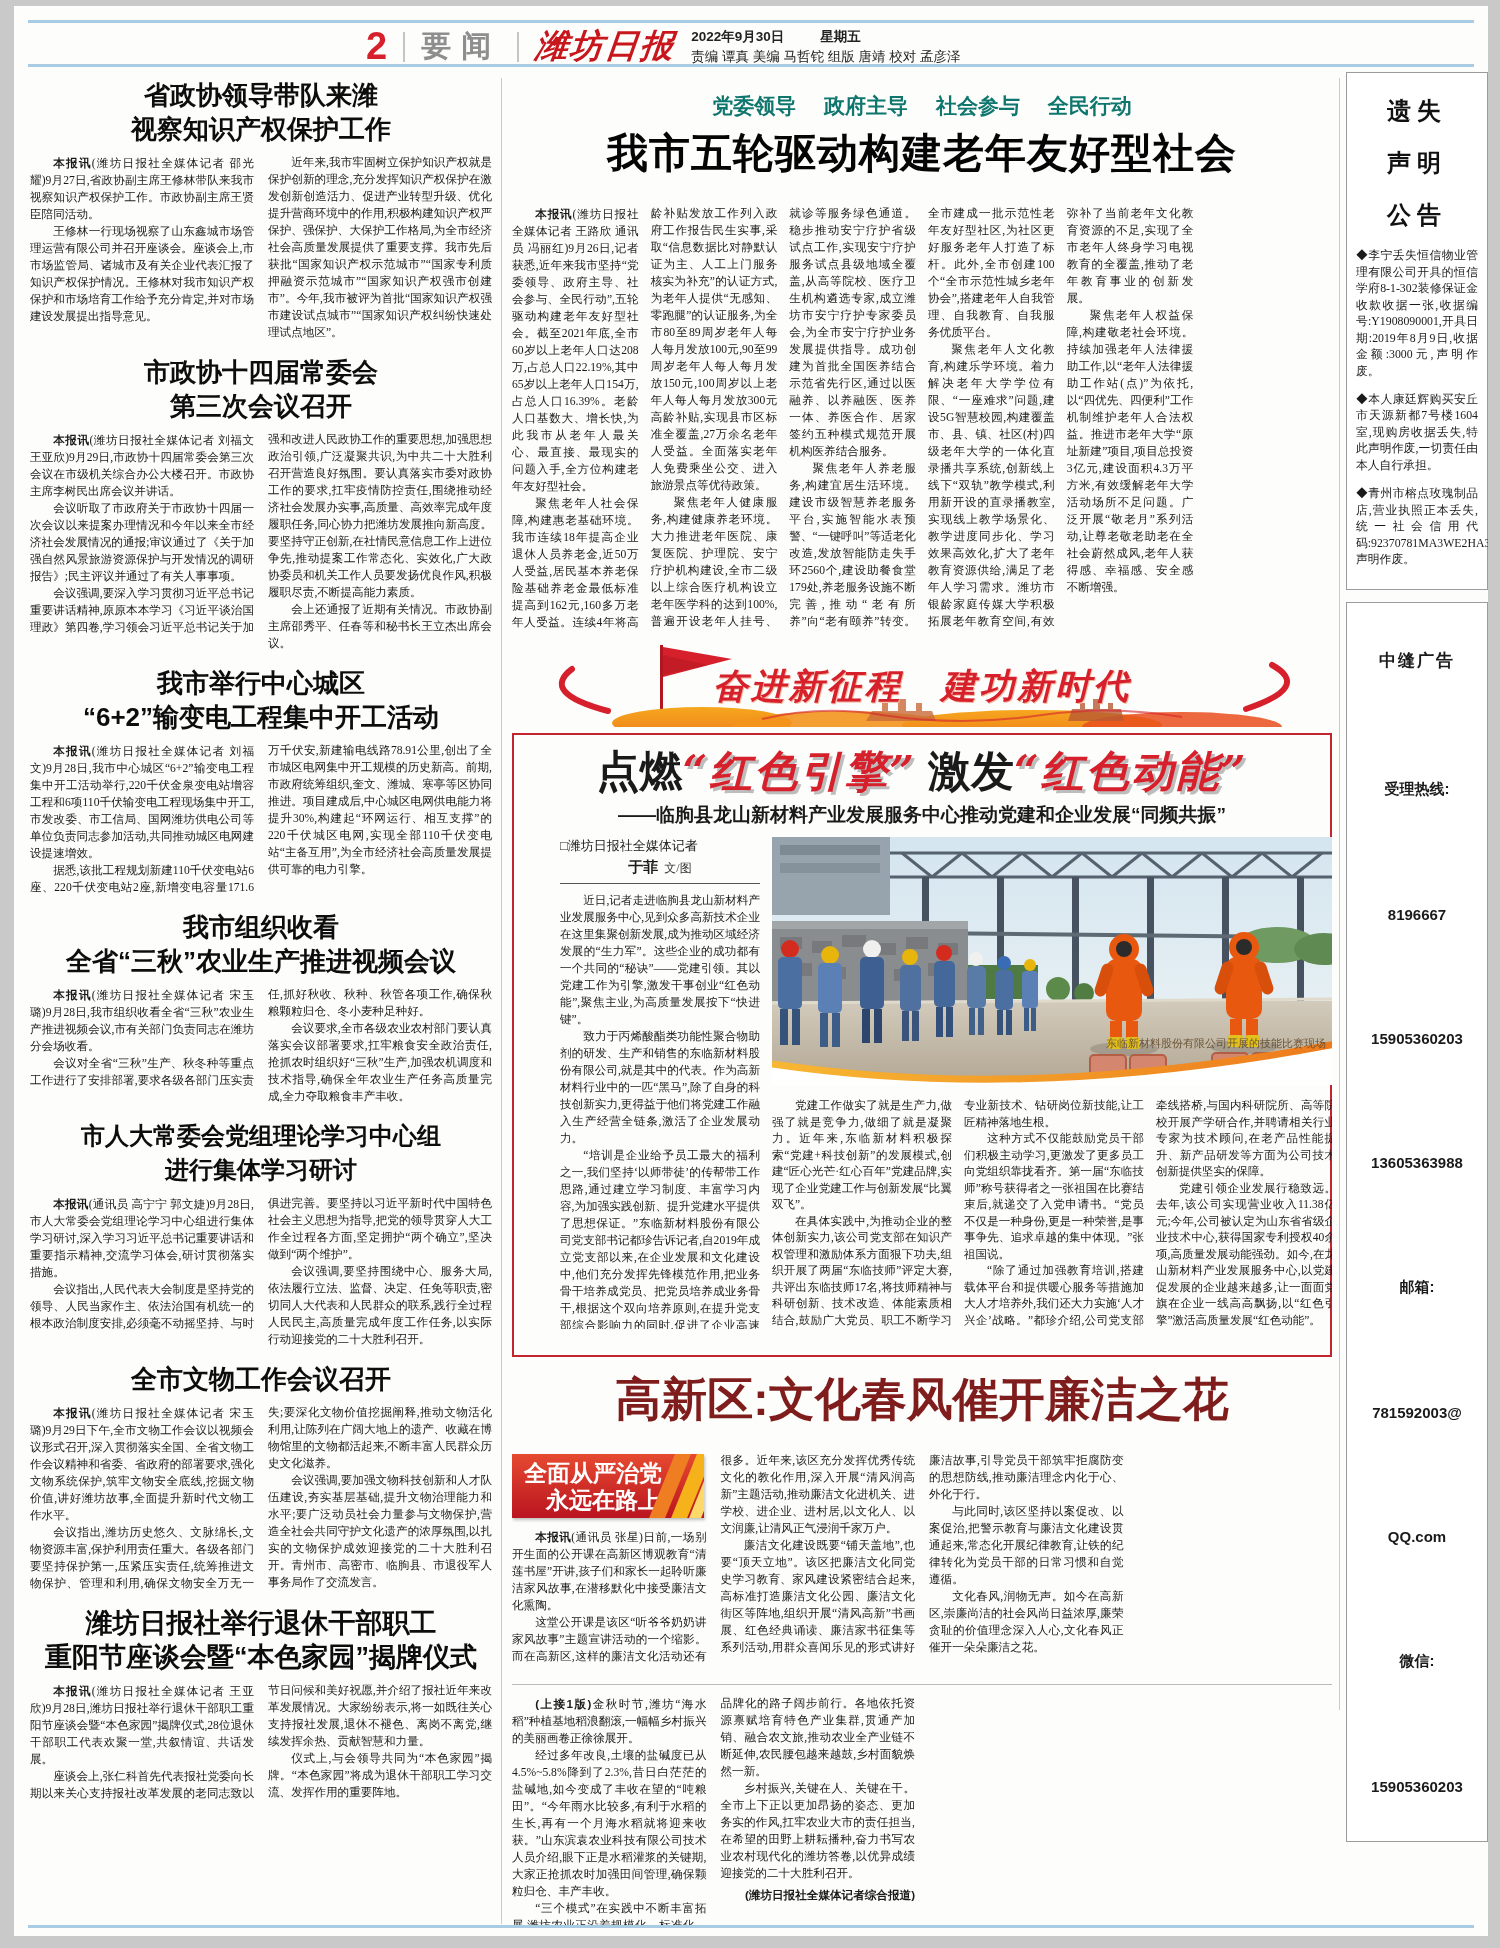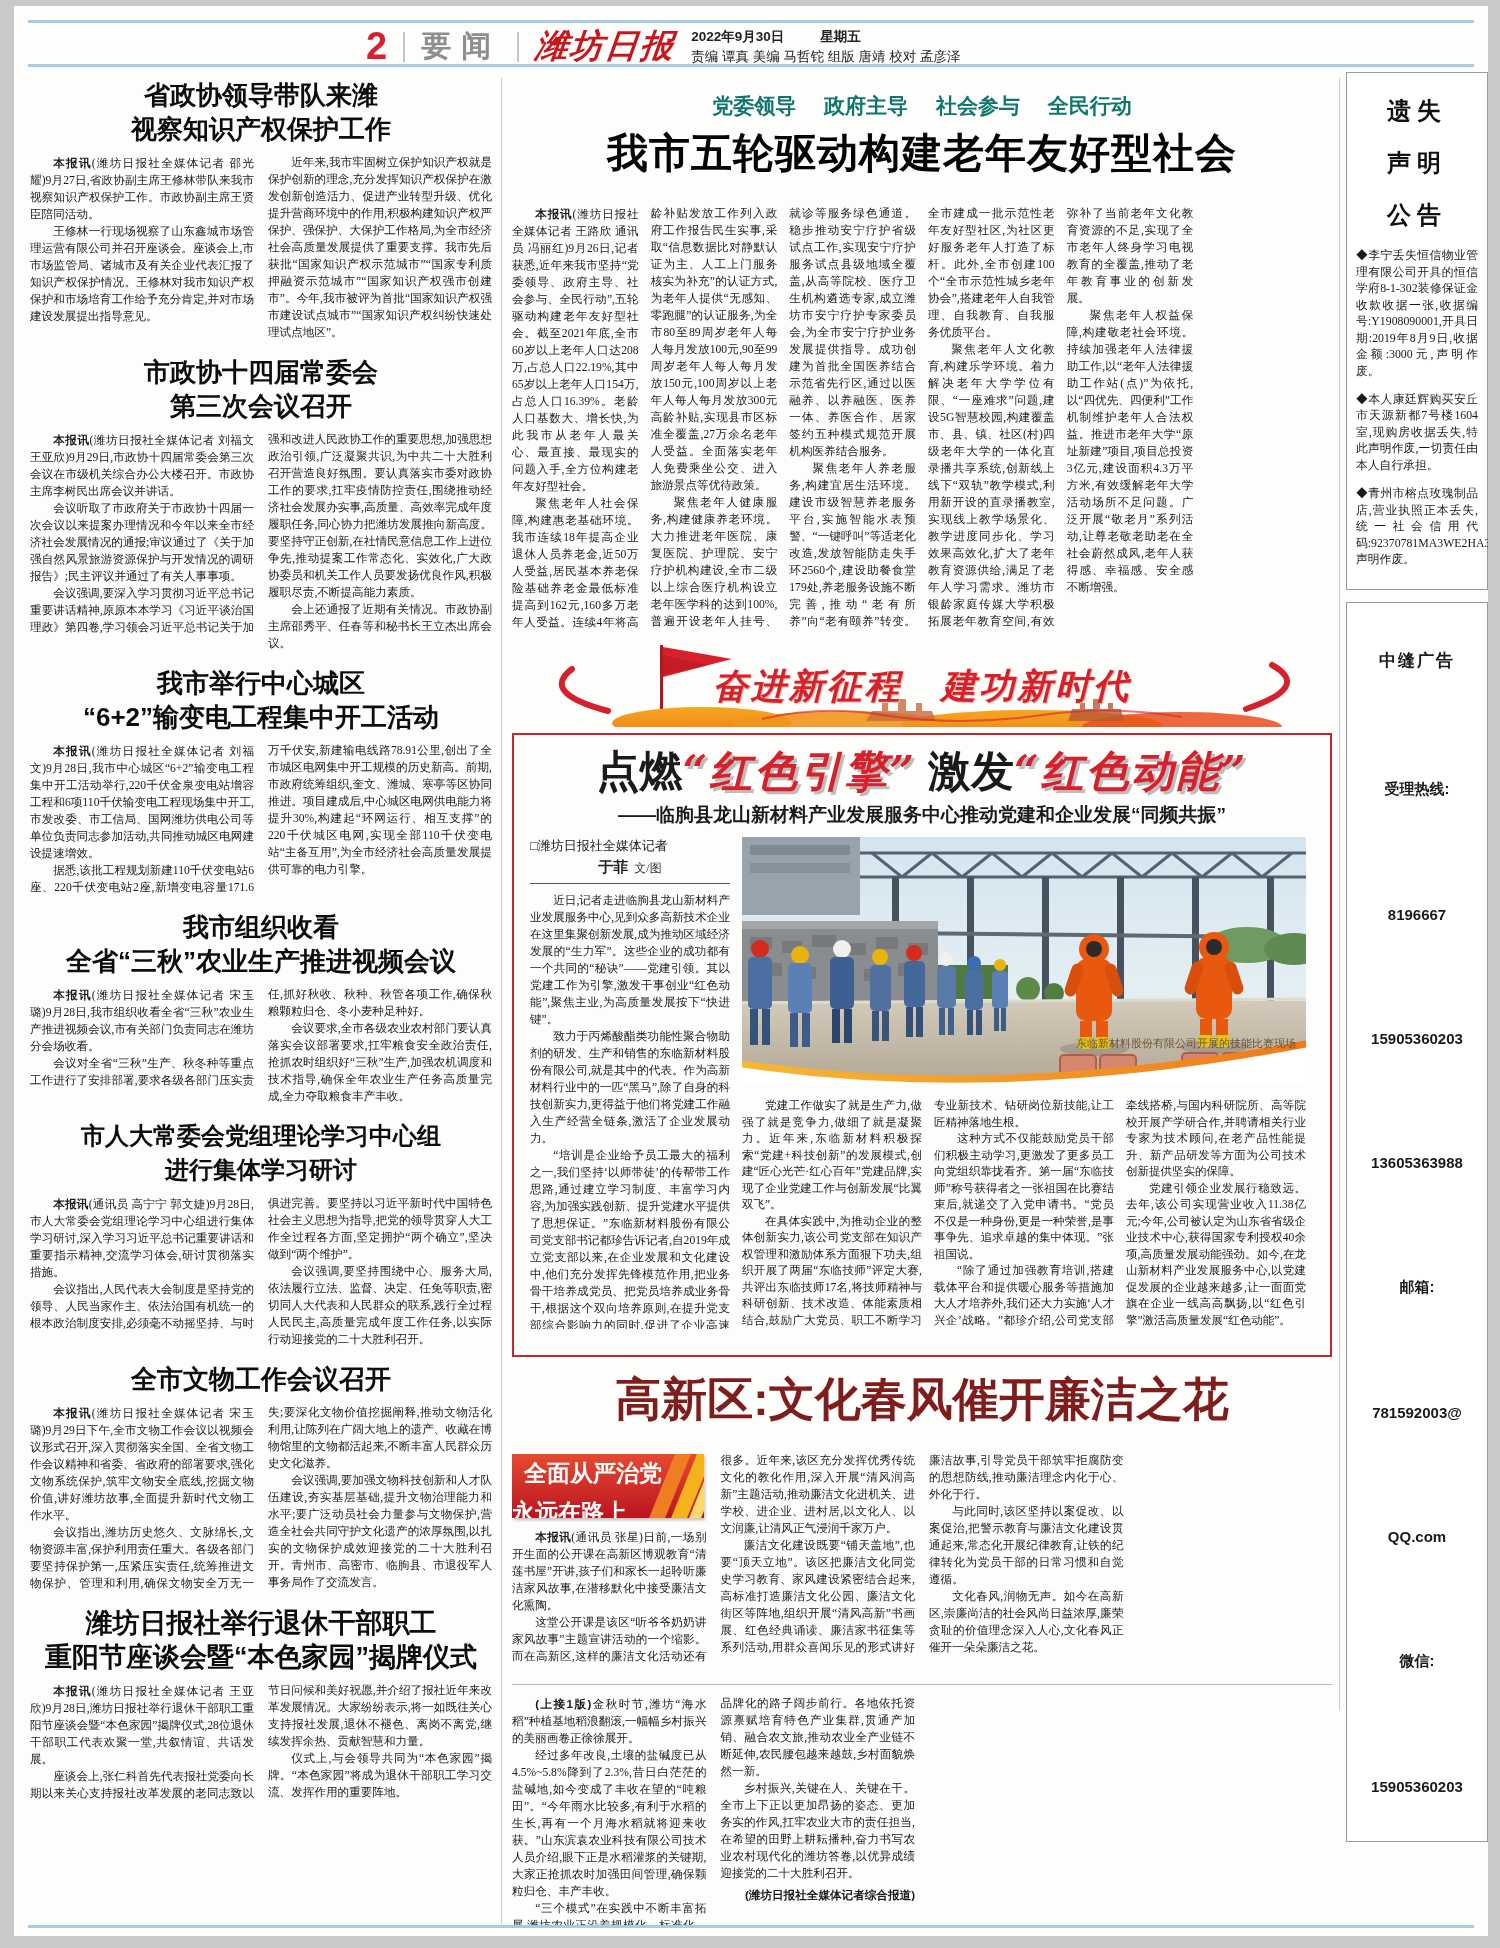--- a/index.html
+++ b/index.html
@@ -44,41 +44,41 @@
      font-family:"Liberation Sans",sans-serif;font-weight:bold;font-style:italic;font-size:35px;
      color:#d6212d;word-spacing:26px;letter-spacing:3px;text-shadow:1px 1px 0 #f4b8a0;}
   
   .redbox{margin-top:6px;border:2px solid #c2252e;height:624px;padding:8px 16px 12px;box-sizing:border-box;position:relative;}
   .rb-title{text-align:center;font-size:43px;line-height:56px;font-family:"Liberation Sans",sans-serif;
             font-weight:bold;white-space:nowrap;}
   .rb-red{color:#d6212d;font-style:italic;font-family:"DejaVu Serif",serif;
           text-shadow:3px 3px 0 #bdbdbd;letter-spacing:2px;}
   .rb-sub{text-align:center;font-size:19px;line-height:28px;font-weight:bold;
           font-family:"Liberation Sans",sans-serif;margin-top:2px;}
-  .rb-grid{position:relative;margin-top:8px;height:492px;}
+  .rb-grid{position:relative;margin-top:8px;height:492px;margin-left:30px;}
   .rb-col1{position:absolute;left:0;top:0;width:200px;height:492px;overflow:hidden;}
   .byline{font-size:13px;border-bottom:1px solid #555;padding-bottom:6px;margin-bottom:8px;}
   .byline .b1{font-family:"Liberation Sans",sans-serif;}
   .byline .b2{text-align:center;margin-top:4px;}
   .byline .bname{font-weight:bold;font-size:15px;font-family:"Liberation Sans",sans-serif;}
   .byline .brole{color:#333;margin-left:6px;font-size:12px;}
   .rb-photo{position:absolute;left:212px;top:0;width:564px;height:248px;overflow:hidden;}
   .rb-caption{position:absolute;right:10px;bottom:34px;font-size:11px;color:#6b5436;
               font-family:"Liberation Sans",sans-serif;}
   .rb-lower{position:absolute;left:212px;top:260px;width:564px;height:232px;overflow:hidden;
             column-count:3;column-gap:12px;column-fill:auto;font-size:11.5px;line-height:16.5px;}
   
   .gx-title{font-family:"Liberation Sans",sans-serif;font-weight:bold;font-size:46px;line-height:44px;
             text-align:center;margin-top:20px;color:#7f1d1d;}
   .gx-cols{margin-top:14px;height:220px;column-count:4;column-gap:14px;column-fill:auto;overflow:hidden;}
   .badge{width:192px;height:64px;background:linear-gradient(180deg,#e64a30,#ba1420);position:relative;
          margin:2px 0 10px;overflow:hidden;break-inside:avoid;box-shadow:1px 2px 3px rgba(0,0,0,.25);}
   .badge .bl{color:#fff;font-family:"Liberation Sans",sans-serif;font-weight:bold;font-size:23px;line-height:27px;}
   .badge .l1{padding:6px 0 0 12px;}
-  .badge .l2{margin-top:12px;}
+  .badge .l2{padding-left:34px;}
   .stripe{position:absolute;top:-8px;height:90px;width:16px;transform:skewX(-22deg);}
   .st1{right:6px;background:#f6b21a;}
   .st2{right:28px;background:#ef7e23;}
   .st3{right:-8px;background:#fdd96a;width:12px;}
   .hline{height:1px;background:#bbb;margin-top:12px;}
   .bottomcols{margin-top:10px;height:246px;column-count:4;column-gap:14px;column-fill:auto;overflow:hidden;}
   .credit{font-weight:bold;text-align:right;text-indent:0;margin-top:4px;font-family:"Liberation Sans",sans-serif;}
   
   .sbox{border:1px solid #9b9b9b;box-sizing:border-box;width:142px;background:#fff;}
   .sbox1{padding:12px 9px 10px;}

